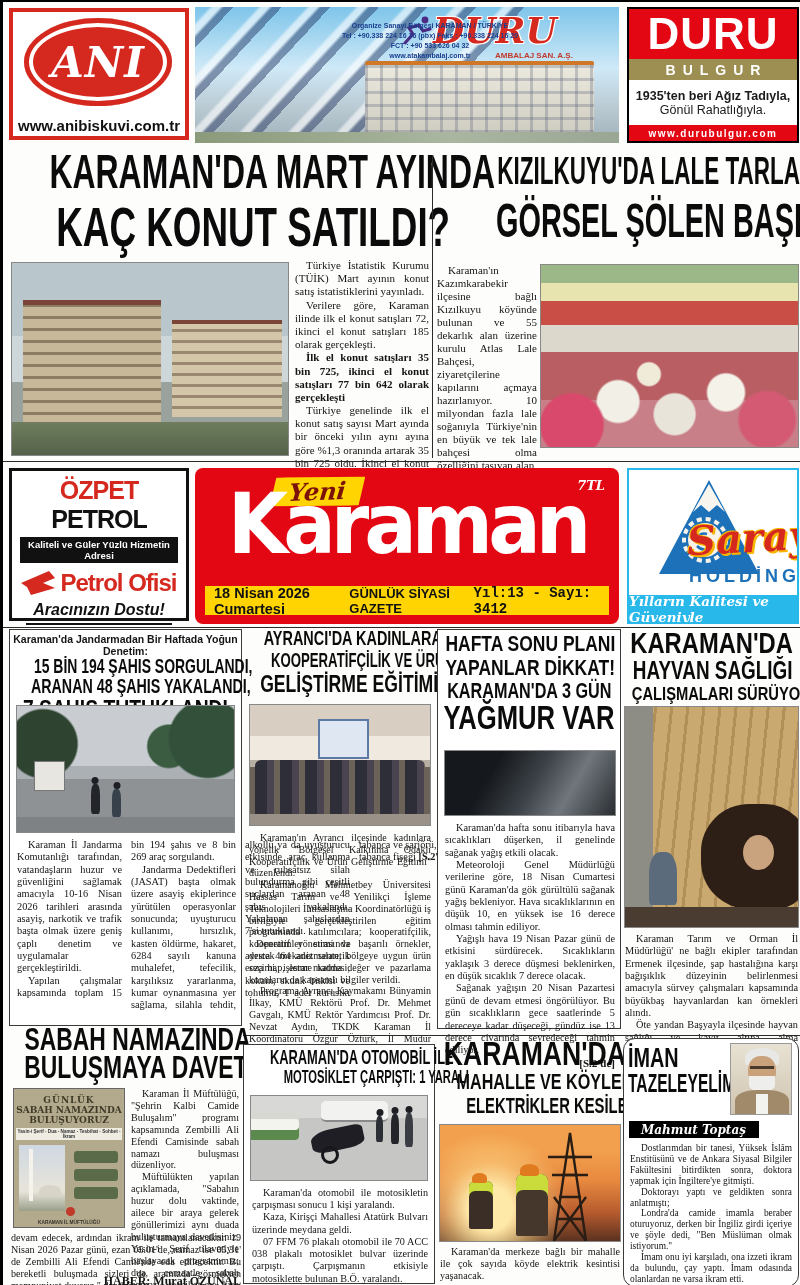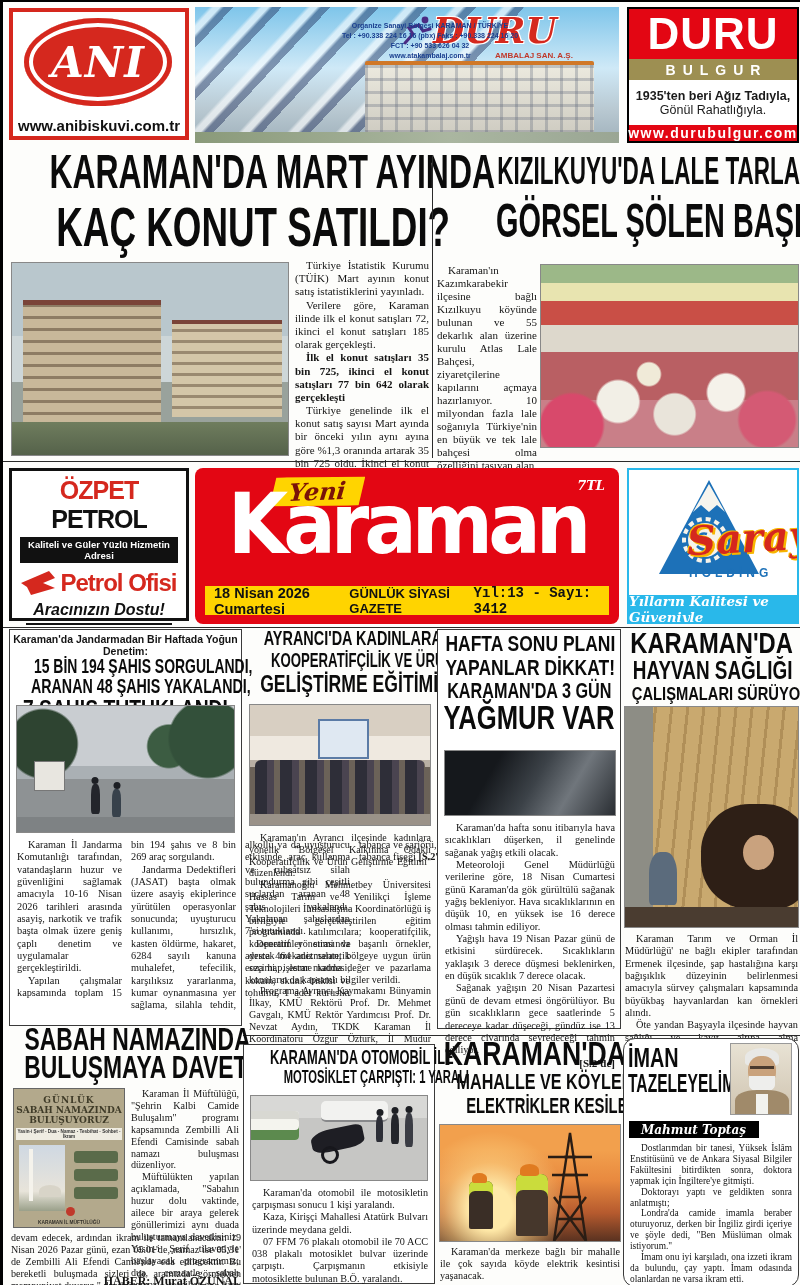--- a/index.html
+++ b/index.html
@@ -66,21 +66,21 @@
       <span style="color:#fff;font-family:'Liberation Sans',sans-serif;font-weight:900;font-size:44px;letter-spacing:1px;">DURU</span>
     </div>
     <div style="background:#9d8f52;height:21px;display:flex;align-items:center;justify-content:center;">
       <span style="color:#fff;font-family:'Liberation Sans',sans-serif;font-weight:bold;font-size:14px;letter-spacing:7px;margin-left:7px;">BULGUR</span>
     </div>
     <div style="flex:1;display:flex;flex-direction:column;align-items:center;justify-content:center;font-family:'Liberation Sans',sans-serif;color:#1a1a1a;">
       <span style="font-size:12.5px;font-weight:bold;">1935'ten beri Ağız Tadıyla,</span>
       <span style="font-size:12.5px;">Gönül Rahatlığıyla.</span>
     </div>
     <div style="background:#e30613;height:16px;display:flex;align-items:center;justify-content:center;">
-      <span style="color:#fff;font-family:'Liberation Sans',sans-serif;font-weight:bold;font-size:14px;letter-spacing:1.5px;">www.durubulgur.com</span>
+      <span style="color:#fff;font-family:'Liberation Sans',sans-serif;font-weight:bold;font-size:10px;letter-spacing:1.5px;">www.durubulgur.com</span>
     </div>
   </div>
 
   <div class="abs hl" style="left:4px;top:150px;width:422px;">
     <div style="height:52px;"><span class="c" style="--sx:.84;--sy:1.28;font-size:38px;">KARAMAN'DA MART AYINDA</span></div>
     <div style="height:54px;"><span class="c" style="--sx:.8;--sy:1.2;font-size:46px;">KAÇ KONUT SATILDI?</span></div>
   </div>
 
   <div class="vline" style="left:429px;top:153px;height:303px;"></div>
 
@@ -156,21 +156,21 @@
   <div class="abs" style="left:624px;top:466px;width:172px;height:156px;border:2px solid #29b8ea;background:#fff;box-sizing:border-box;overflow:hidden;">
     <svg class="sh" style="left:20px;top:4px;" width="120" height="104" viewBox="0 0 120 104">
       <polygon points="10,100 60,6 110,100" fill="#1d71b8"></polygon>
       <polygon points="44,38 60,10 76,38 68,31 60,38 52,31" fill="#f7f5ee"></polygon>
       <circle cx="56" cy="66" r="17" fill="#f7f3ea"></circle>
       <circle cx="56" cy="66" r="21" fill="none" stroke="#f7f3ea" stroke-width="4" stroke-dasharray="5 4"></circle>
       <path d="M48 64 q4 -6 10 -4 M48 72 q6 6 12 2" stroke="#1d71b8" stroke-width="2.5" fill="none"></path>
     </svg>
     <div class="sh" style="left:58px;top:44px;font-family:'DejaVu Serif',serif;font-style:italic;font-weight:bold;font-size:40px;color:#d5281e;
                 transform:rotate(-3deg);text-shadow:2px 2px 0 #f7b500,-1px -1px 0 #f7b500;">Saray</div>
-    <div class="sh" style="left:60px;top:96px;font-family:'Liberation Sans',sans-serif;font-weight:bold;font-size:12px;letter-spacing:4px;color:#1d71b8;">HOLDİNG</div>
+    <div class="sh" style="left:60px;top:96px;font-family:'Liberation Sans',sans-serif;font-weight:bold;font-size:18px;letter-spacing:4px;color:#1d71b8;">HOLDİNG</div>
     <div class="sh" style="left:0;right:0;bottom:0;height:27px;background:#29b8ea;display:flex;align-items:center;justify-content:center;">
       <span style="color:#fff;font-family:'DejaVu Serif',serif;font-style:italic;font-weight:bold;font-size:13.5px;">Yılların Kalitesi ve Güveniyle</span>
     </div>
   </div>
 
   <div class="hline" style="left:0;top:625px;width:800px;"></div>
 
   <div class="abs boxed" style="left:6px;top:627px;width:233px;height:397px;background:#fff;">
     <div class="kicker" style="margin-top:3px;font-size:10.5px;">Karaman'da Jandarmadan Bir Haftada Yoğun Denetim:</div>
     <div class="hl" style="margin-top:1px;">

